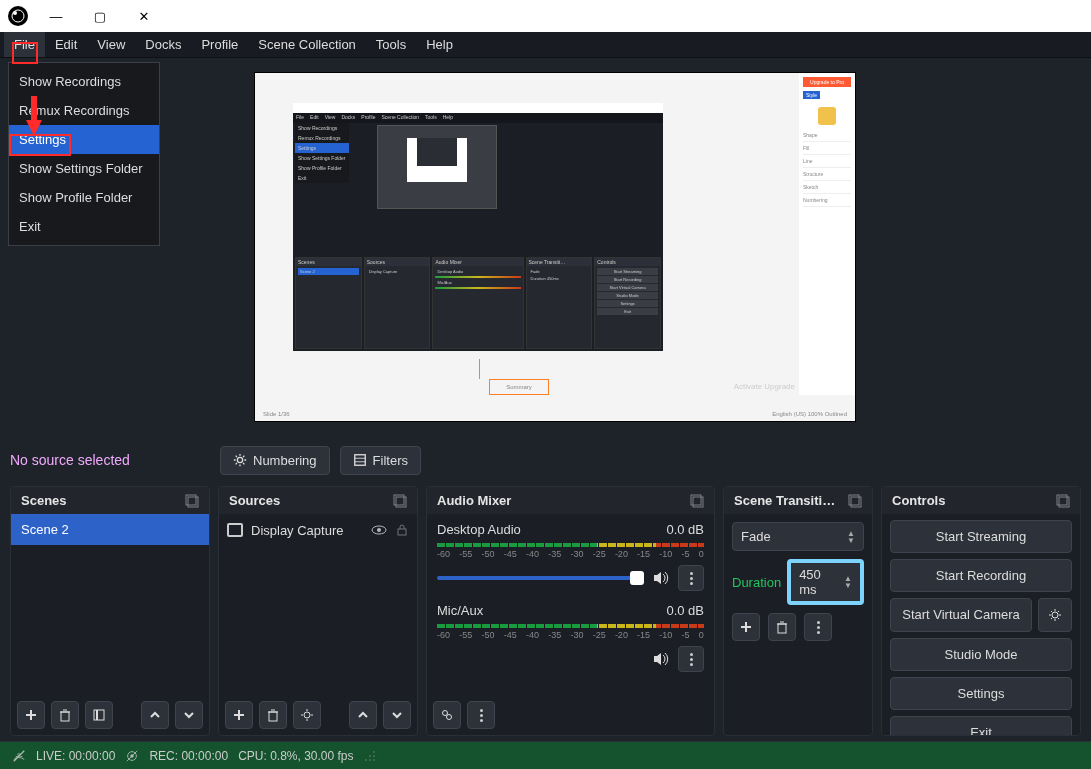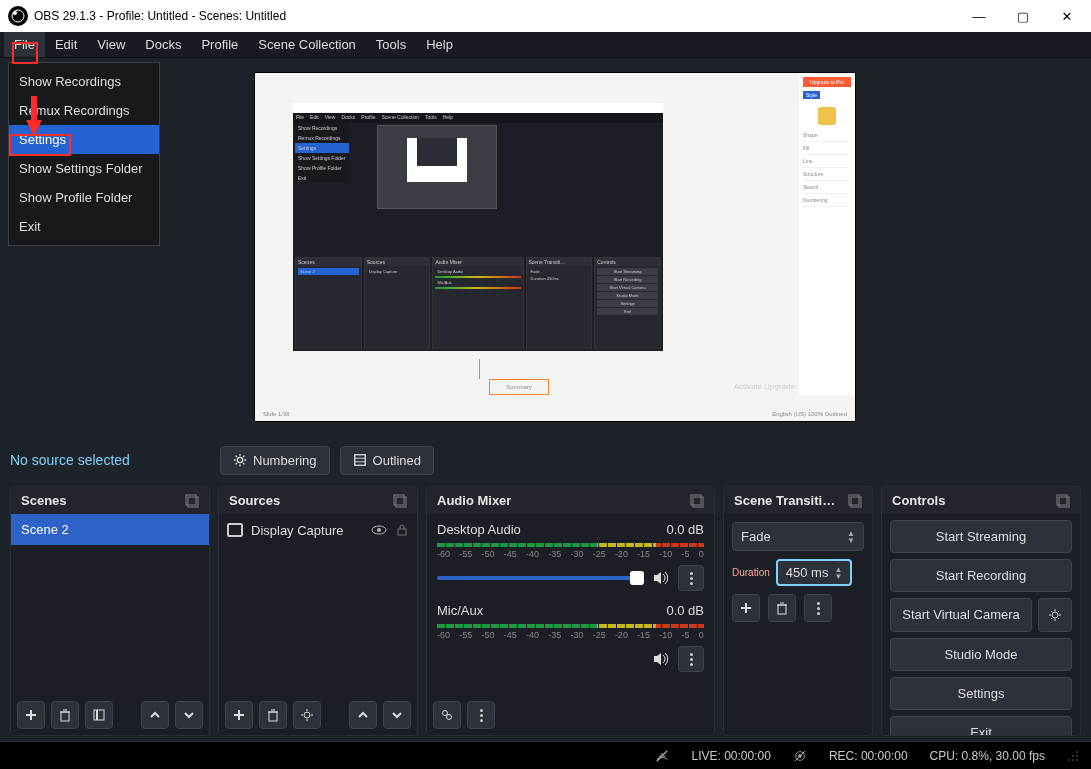--- a/index.html
+++ b/index.html
@@ -50,21 +50,21 @@
   .preview-canvas .side-panel .icn{ width:18px;height:18px; margin:4px auto; background:#f0c14b; border-radius:3px;}
   .preview-canvas .side-panel .lbl{ padding:3px 0; color:#888; border-bottom:1px solid #eee;}
   .preview-canvas .summary-box { position:absolute; left:234px; bottom:26px; width:60px; height:16px; border:1px solid #ff7f27; font-size:6px; color:#888; text-align:center; line-height:14px;}
   .preview-canvas .connector { position:absolute; left:224px; bottom:42px; width:1px; height:20px; background:#ff7f27;}
   .preview-canvas .foot { position:absolute; bottom:4px; right:8px; font-size:6px; color:#888;}
   .preview-canvas .foot2 { position:absolute; bottom:4px; left:8px; font-size:6px; color:#888;}
   .preview-canvas .watermark { position:absolute; bottom:30px; right:60px; font-size:8px; color:#ccc;}
 
   
   .toolbar-row { position:absolute; top:440px; left:10px; right:10px; height:40px; display:flex; align-items:center; gap:10px;}
-  .toolbar-row .no-source { color:#7dd3fc; font-size:14px; flex:0 0 200px;}
+  .toolbar-row .no-source { color:#f0abfc; font-size:14px; flex:0 0 200px;}
   .tbtn { background:#2d3139; border:1px solid #3f444e; padding:6px 12px; border-radius:4px; display:flex; align-items:center; gap:6px; color:#ddd;}
   .tbtn svg { width:14px; height:14px; }
 
   
   .panels { position:absolute; top:486px; left:10px; right:10px; height:250px; display:flex; gap:8px;}
   .panel { background:#1b1e24; border:1px solid #2a2e36; border-radius:4px; display:flex; flex-direction:column;}
   .panel-header { background:#22252c; padding:6px 10px; display:flex; align-items:center; justify-content:space-between; font-weight:600; color:#e5e5e5;}
   .panel-header .dock-icon { width:14px; height:14px; opacity:.7;}
   .panel-body { flex:1; overflow:hidden; position:relative;}
   .panel-footer { padding:6px; display:flex; gap:6px; align-items:center;}
@@ -95,48 +95,47 @@
   .slider .thumb { position:absolute; right:0; top:-5px; width:14px; height:14px; background:#fff; border-radius:3px;}
   .spk { width:18px; height:18px;}
   .dots { width:18px; display:flex; flex-direction:column; align-items:center; gap:2px;}
   .dots span{ width:3px;height:3px;background:#ccc;border-radius:50%;}
   .dotsbox { width:26px; height:26px; background:#2d3139; border:1px solid #3e434d; border-radius:4px; display:flex; align-items:center; justify-content:center;}
 
   
   .select { background:#2d3139; border:1px solid #3e434d; border-radius:4px; padding:6px 8px; display:flex; justify-content:space-between; align-items:center; margin:8px;}
   .select .updn { display:flex; flex-direction:column; font-size:8px; line-height:7px; color:#aaa;}
   .trans-row { display:flex; align-items:center; gap:6px; padding:0 8px;}
-  .trans-row .lbl { color:#fca5a5; font-size:10px;}
-  .spin { background:#2d3139; border:2px solid #7dd3fc; border-radius:4px; padding:4px 8px; display:flex; align-items:center; gap:6px;}
+  .trans-row .lbl { color:#22c55e; font-size:13px;}
+  .spin { background:#2d3139; border:4px solid #7dd3fc; border-radius:4px; padding:4px 8px; display:flex; align-items:center; gap:6px;}
   .spin .updn { display:flex; flex-direction:column; font-size:8px; line-height:7px; color:#aaa;}
   .trans-btns { display:flex; gap:8px; padding:8px;}
 
   
   .ctrl-btn { background:#2d3139; border:1px solid #3e434d; border-radius:4px; padding:8px; text-align:center; margin:6px 8px; color:#ddd;}
   .ctrl-row { display:flex; gap:6px; margin:6px 8px;}
   .ctrl-row .ctrl-btn { flex:1; margin:0;}
   .ctrl-row .iconbtn { width:34px; height:34px;}
 
   
-  .statusbar { position:absolute; bottom:0; left:0; right:0; height:28px; background:#000000; display:flex; align-items:center; justify-content:flex-end; gap:22px; padding:0 12px; font-size:12px; color:#ccc; border-top:1px solid #2a2e36;}
+  .statusbar { position:absolute; bottom:0; left:0; right:0; height:28px; background:#14532d; display:flex; align-items:center; justify-content:flex-start; gap:10px; padding:0 12px; font-size:12px; color:#ccc; border-top:1px solid #2a2e36;}
   .statusbar .grip { width:12px; height:12px; opacity:.5;}
   .st-icon { width:14px; height:14px; opacity:.85;}
 </style>
 </head>
 <body>
 
 <div class="titlebar">
   <div class="logo">
     <svg viewBox="0 0 20 20">
         <circle cx="10" cy="10" r="9" fill="#000"></circle>
         <circle cx="10" cy="10" r="6" fill="none" stroke="#fff" stroke-width="1"></circle>
         <circle cx="7" cy="7" r="2" fill="#fff"></circle>
       </svg>
   </div>
-  <div class="title">OBS 29.1.3 - Profile: Untitled - Scenes: Untitled</div>
   <div class="win-btns">
     <div class="win-btn">—</div>
     <div class="win-btn">▢</div>
     <div class="win-btn">✕</div>
   </div>
 </div>
 
 <div class="menubar">
   <div class="menu active">File</div>
   <div class="menu">Edit</div>
@@ -250,21 +249,21 @@
         <path d="M8 1v2M8 13v2M1 8h2M13 8h2M3 3l1.5 1.5M11.5 11.5L13 13M3 13l1.5-1.5M11.5 4.5L13 3" stroke="#ddd" stroke-width="1.5"></path>
       </svg>
     <span>Numbering</span>
   </div>
   <div class="tbtn">
     <svg viewBox="0 0 16 16">
         <rect x="2" y="2" width="12" height="12" fill="none" stroke="#ddd" stroke-width="1.5"></rect>
         <line x1="2" y1="6" x2="14" y2="6" stroke="#ddd"></line>
         <line x1="2" y1="10" x2="14" y2="10" stroke="#ddd"></line>
       </svg>
-    <span>Outlined</span>
+    <span>Filters</span>
   </div>
 </div>
 
 <div class="panels">
 
   <div class="panel p-scenes">
     <div class="panel-header">
       <span>Scenes</span>
       <svg class="dock-icon" viewBox="0 0 14 14">
           <rect x="3" y="3" width="10" height="10" fill="none" stroke="#aaa"></rect>

